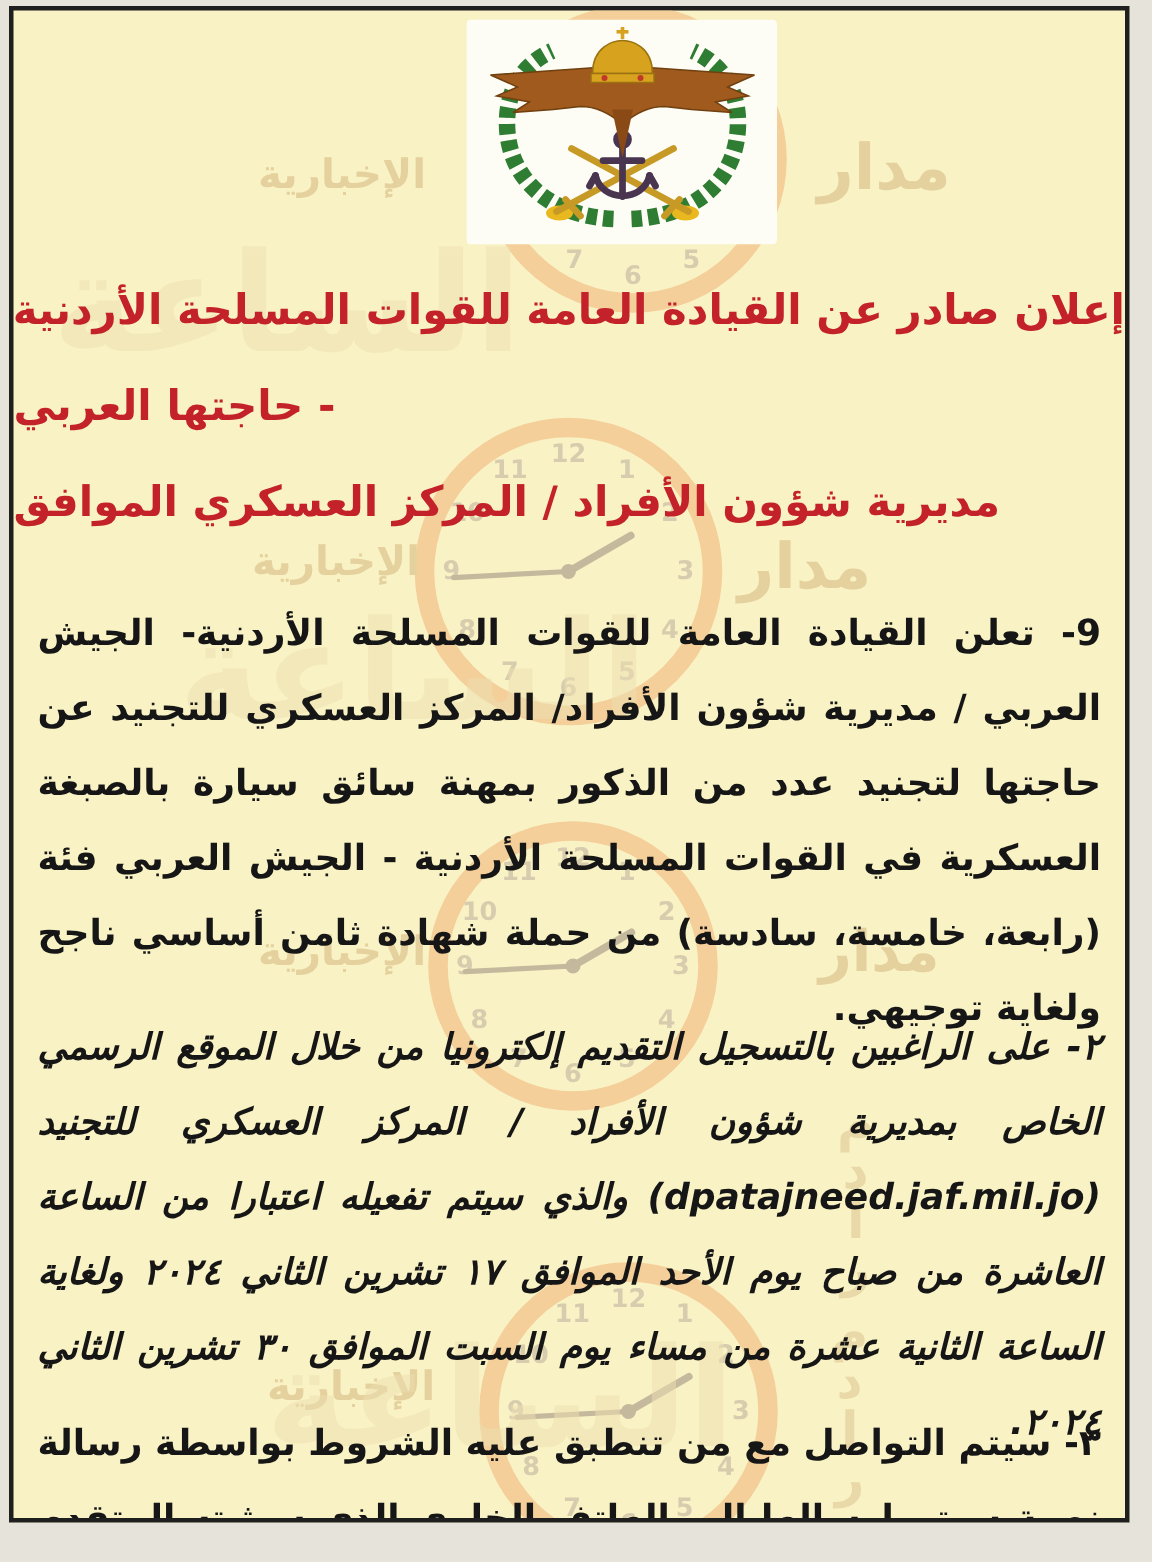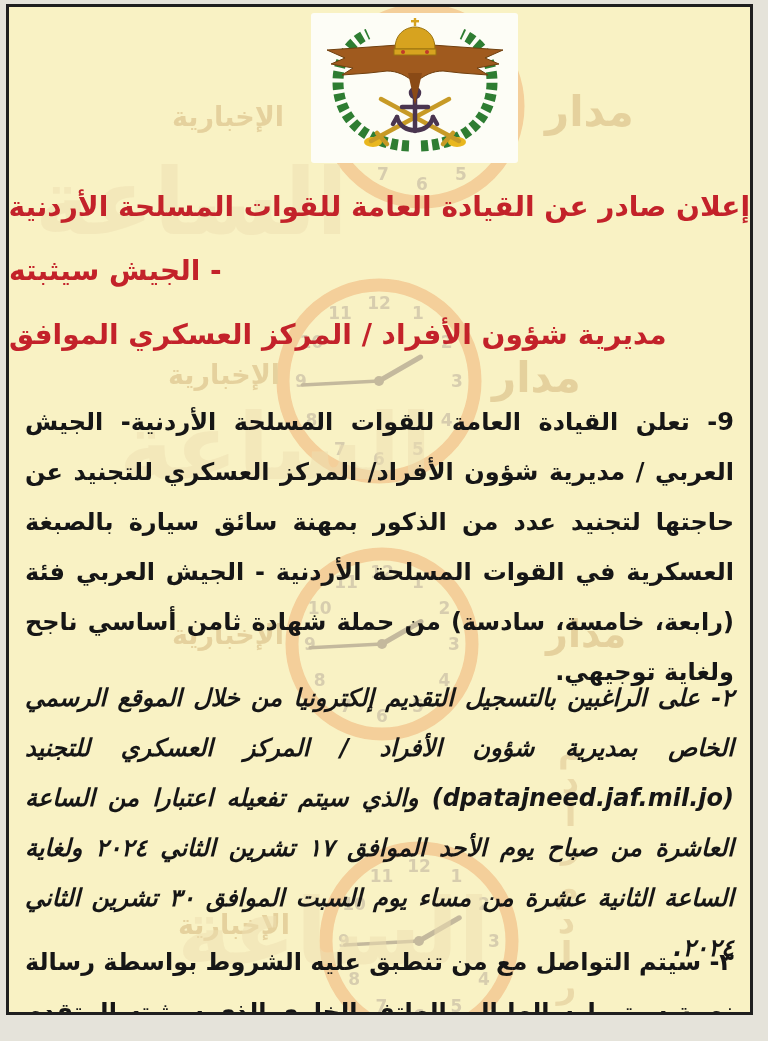--- a/index.html
+++ b/index.html
@@ -186,21 +186,21 @@
           <rect x="-1.2" y="-7" width="2.4" height="8" fill="#d7a31f"></rect>
           <rect x="-4" y="-5" width="8" height="2.4" fill="#d7a31f"></rect>
           <circle cx="-12" cy="27" r="2" fill="#c0392b"></circle>
           <circle cx="12" cy="27" r="2" fill="#c0392b"></circle>
         </g>
       </svg>
     </div>
 
     <div class="titles">
       <div class="title-line">إعلان صادر عن القيادة العامة للقوات المسلحة الأردنية</div>
-      <div class="title-line">- الجيش سيثبته</div>
+      <div class="title-line">- حاجتها العربي</div>
       <div class="title-line">مديرية شؤون الأفراد / المركز العسكري الموافق</div>
     </div>
 
     <p class="para para-1">9- تعلن القيادة العامة للقوات المسلحة الأردنية- الجيش العربي / مديرية شؤون الأفراد/ المركز العسكري للتجنيد عن حاجتها لتجنيد عدد من الذكور بمهنة سائق سيارة بالصبغة العسكرية في القوات المسلحة الأردنية - الجيش العربي فئة (رابعة، خامسة، سادسة) من حملة شهادة ثامن أساسي ناجح ولغاية توجيهي.</p>
     <p class="para para-2">٢- على الراغبين بالتسجيل التقديم إلكترونيا من خلال الموقع الرسمي الخاص بمديرية شؤون الأفراد / المركز العسكري للتجنيد (dpatajneed.jaf.mil.jo) والذي سيتم تفعيله اعتبارا من الساعة العاشرة من صباح يوم الأحد الموافق ١٧ تشرين الثاني ٢٠٢٤ ولغاية الساعة الثانية عشرة من مساء يوم السبت الموافق ٣٠ تشرين الثاني ٢٠٢٤.</p>
     <p class="para para-3">٣- سيتم التواصل مع من تنطبق عليه الشروط بواسطة رسالة نصية سيتم إرسالها إلى الهاتف الخلوي الذي سيثبته المتقدم للتجنيد على طلبه.</p>
 
   </div>
 </div>
 

